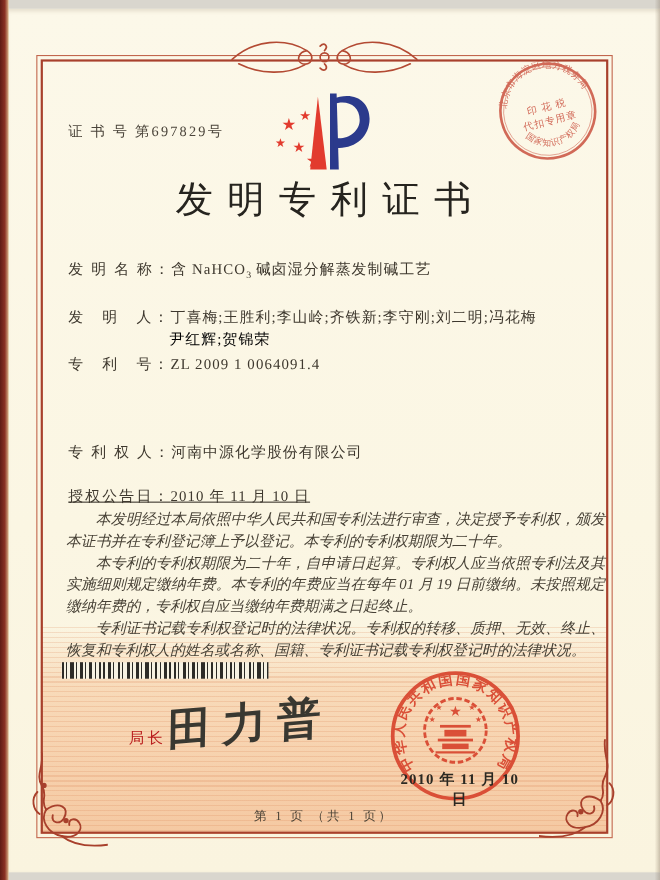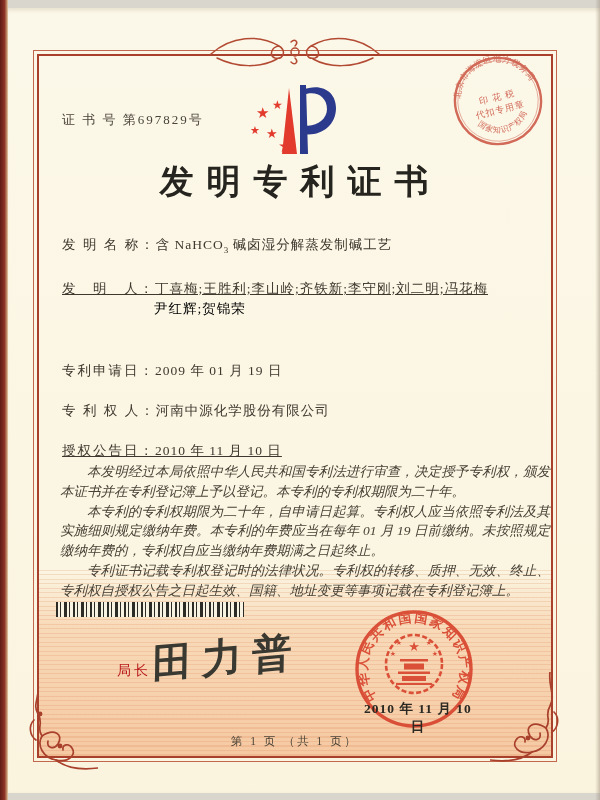--- a/index.html
+++ b/index.html
@@ -20,25 +20,25 @@
   .frame-inner{position:absolute;inset:3px;border:2px solid #a8402c;}
   
   .band{position:absolute;left:37px;top:570px;width:514px;height:188px;z-index:1;
         background:linear-gradient(180deg,rgba(248,206,168,0) 0%,rgba(246,196,152,.55) 30%,rgba(243,184,138,.72) 100%);}
   .band .lines{position:absolute;inset:0;opacity:.5;
         background:repeating-linear-gradient(180deg,rgba(214,118,70,.38) 0 1px,rgba(255,255,255,0) 1px 4.5px);}
   .ornament{position:absolute;z-index:3;}
   
   .cert-no{position:absolute;left:62px;top:84px;font-size:13px;letter-spacing:2px;color:#4a443a;z-index:4;margin-top:27px;}
   .title{position:absolute;left:33px;top:159px;width:522px;text-align:center;
-         font-size:34px;font-weight:bold;letter-spacing:13px;text-indent:13px;color:#26241f;z-index:4;}
+         font-size:34px;font-weight:normal;letter-spacing:13px;text-indent:13px;color:#26241f;z-index:4;}
   .row{position:absolute;left:62px;width:486px;font-size:13.5px;color:#3e382e;z-index:4;}
   .row .lbl{letter-spacing:2px;}
   .row .val{letter-spacing:1px;text-align:right;}
-  .row-name{top:236px;} .row-inventor{top:280px;text-decoration:underline;} .inventor-l2{position:absolute;left:154px;top:300px;font-size:13.5px;letter-spacing:1px;color:#000000;z-index:4;}
+  .row-name{top:236px;} .row-inventor{top:280px;} .inventor-l2{position:absolute;left:154px;top:300px;font-size:13.5px;letter-spacing:1px;color:#000000;z-index:4;}
   .row-patno{top:322px;} .row-filing{top:362px;} .row-patentee{top:402px;} .row-grant{top:442px;text-decoration:underline;}
   sub{font-size:9px;}
   .body-text{position:absolute;left:60px;top:462px;width:490px;z-index:4;
              font-size:13.5px;line-height:19.8px;color:#474136;font-style:italic;}
   .body-text p{margin:0;text-indent:2em;text-align:justify;}
   .barcode{position:absolute;left:56px;top:602px;width:188px;height:15px;z-index:4;
            background:repeating-linear-gradient(90deg,#2d2b26 0 2px,#f7f2e2 2px 4px,#2d2b26 4px 5px,#f7f2e2 5px 8px,#2d2b26 8px 11px,#f7f2e2 11px 13px,#2d2b26 13px 14px,#f7f2e2 14px 17px);}
   .sig-role{position:absolute;left:117px;top:662px;font-size:14px;letter-spacing:3px;color:#b91c1c;z-index:4;}
   .sig-name{position:absolute;left:152px;top:630px;font-size:40px;font-weight:600;letter-spacing:10px;
             color:#393831;transform:rotate(-5deg) skewX(-6deg);z-index:4;
@@ -134,34 +134,34 @@
 
   <div class="title">发明专利证书</div>
 
   <div class="row row-name">
     <span class="lbl">发 明 名 称：</span><span class="val">含 NaHCO</span><sub>3</sub><span class="val"> 碱卤湿分解蒸发制碱工艺</span>
   </div>
   <div class="row row-inventor">
     <span class="lbl">发　明　人：</span><span class="val">丁喜梅;王胜利;李山岭;齐铁新;李守刚;刘二明;冯花梅</span>
   </div>
   <div class="inventor-l2">尹红辉;贺锦荣</div>
-  <div class="row row-filing">
-    <span class="lbl">专利申请日：</span><span class="val">2009 年 01 月 19 日</span>
+  <div class="row row-patno">
+    <span class="lbl">专　利　号：</span><span class="val">ZL 2009 1 0064091.4</span>
   </div>
   <div class="row row-patentee">
     <span class="lbl">专 利 权 人：</span><span class="val">河南中源化学股份有限公司</span>
   </div>
   <div class="row row-grant">
     <span class="lbl">授权公告日：</span><span class="val">2010 年 11 月 10 日</span>
   </div>
 
   <div class="body-text">
     <p>本发明经过本局依照中华人民共和国专利法进行审查，决定授予专利权，颁发本证书并在专利登记簿上予以登记。本专利的专利权期限为二十年。</p>
     <p>本专利的专利权期限为二十年，自申请日起算。专利权人应当依照专利法及其实施细则规定缴纳年费。本专利的年费应当在每年 01 月 19 日前缴纳。未按照规定缴纳年费的，专利权自应当缴纳年费期满之日起终止。</p>
-    <p>专利证书记载专利权登记时的法律状况。专利权的转移、质押、无效、终止、专利权自授权公告之日起生效、国籍、地址变更等事项记载在专利登记簿上。</p>
+    <p>专利证书记载专利权登记时的法律状况。专利权的转移、质押、无效、终止、恢复和专利权人的姓名或名称、国籍、专利证书记载专利权登记时的法律状况。</p>
   </div>
 
   <div class="barcode"></div>
 
   <div class="sig-role">局长</div>
   <div class="sig-name">田力普</div>
 
   <svg class="seal" width="124" height="124" viewBox="0 0 124 124">
     <circle cx="62" cy="62" r="57" fill="none" stroke="#d8452e" stroke-width="3.4"></circle>
     <path id="sealRing" d="M 35,100.5 A 47,47 0 1 1 89,100.5" fill="none"></path>

